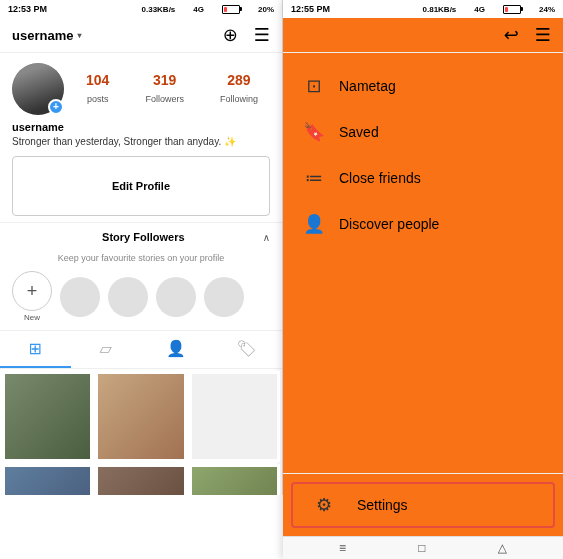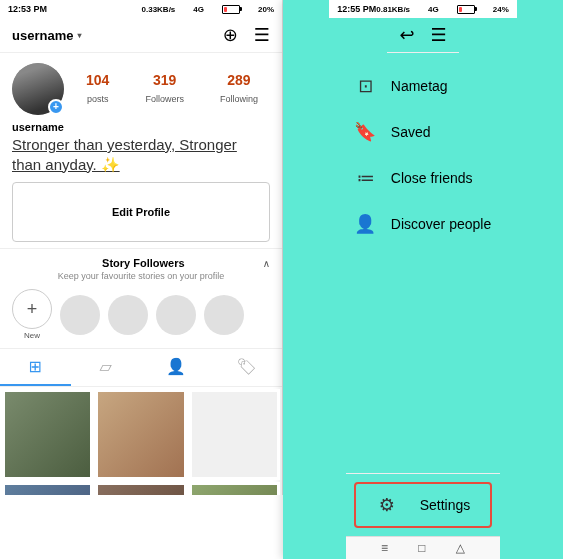--- a/index.html
+++ b/index.html
@@ -103,41 +103,41 @@
     }
     .stat-item { text-align: center; }
     .stat-num { font-size: 14px; font-weight: 700; color: #c2410c; display: block; }
     .stat-label { font-size: 9px; color: #555; }
 
     .username-display {
       margin-top: 6px;
       font-size: 11px; font-weight: 700; color: #000;
     }
     .bio {
-      font-size: 15px; color: #333; margin-top: 2px; line-height: 1.3; text-decoration: underline;
+      font-size: 10px; color: #333; margin-top: 2px; line-height: 1.3;
     }
 
     .edit-profile-btn {
       display: block; width: 100%; margin-top: 8px;
       padding: 23px; border: 1px solid #ccc; border-radius: 4px;
       background: #fff; font-size: 11px; font-weight: 600;
       text-align: center; cursor: pointer; color: #000;
     }
 
     
     .highlights-section {
       border-top: 1px solid #eee; border-bottom: 1px solid #eee;
       padding: 8px 12px;
     }
     .highlights-header {
       display: flex; justify-content: space-between; align-items: center;
     }
     .highlights-title { font-size: 11px; font-weight: 700; color: #000; text-align: center; flex: 1; }
     .chevron-up { font-size: 10px; color: #555; }
-    .highlights-sub { font-size: 9px; color: #888; text-align: center; margin-top: 2px; }
+    .highlights-sub { font-size: 9px; color: #888; text-align: center; margin-top: 10px; }
     .highlights-row {
       display: flex; gap: 8px; margin-top: 8px; align-items: center;
     }
     .new-btn {
       width: 40px; height: 40px; border-radius: 50%; border: 1px solid #ccc;
       display: flex; align-items: center; justify-content: center;
       font-size: 18px; color: #555; cursor: pointer; background: #fff;
       flex-shrink: 0;
     }
     .new-wrap { display: flex; flex-direction: column; align-items: center; }
@@ -194,25 +194,24 @@
     .phone-bottom {
       display: flex; justify-content: space-around; padding: 4px 20px;
       background: #f8f8f8; border-top: 1px solid #ddd;
     }
     .phone-btn { font-size: 12px; color: #555; }
 
     
     .right-panel {
       width: 280px;
       height: 559px;
-      background: #5eead4;
+      background: #f97316;
       display: flex;
       flex-direction: column;
       box-shadow: -2px 0 8px rgba(0,0,0,0.15);
-      align-items: center;
     }
 
     
     .right-status-bar {
       background: #fff;
       padding: 4px 8px;
       display: flex;
       justify-content: space-between;
       align-items: center;
       font-size: 9px;

